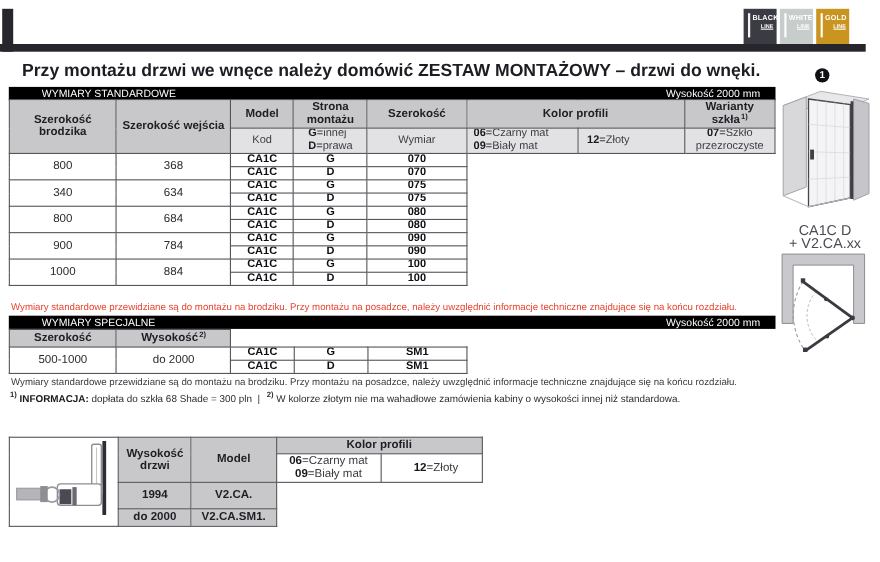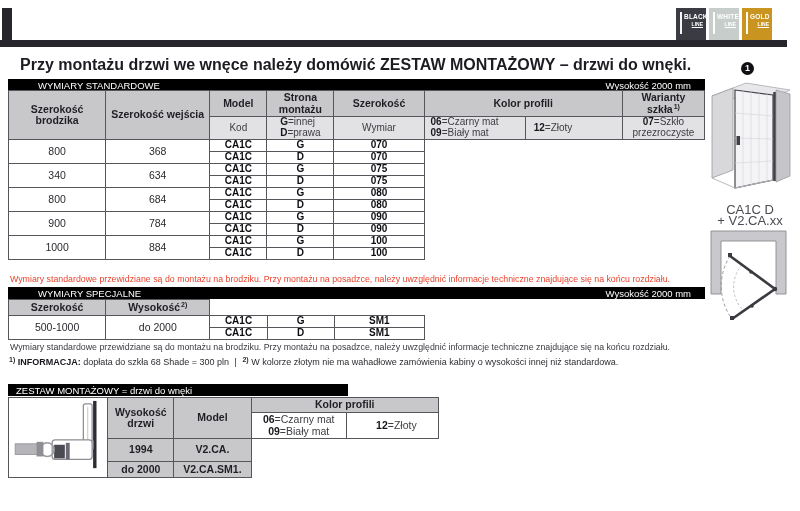--- a/index.html
+++ b/index.html
@@ -244,23 +244,20 @@
   </tbody>
     </table>
 
   <div class="note" id="note-spec">Wymiary standardowe przewidziane są do montażu na brodziku. Przy montażu na posadzce, należy uwzględnić informacje techniczne znajdujące się na końcu rozdziału.</div>
 
   <div id="footnote">
     <sup>1)</sup>
     <b>INFORMACJA:</b><span> dopłata do szkła 68 Shade = 300 pln</span><span style="white-space:pre;">  |  </span><sup>2)</sup><span> W kolorze złotym nie ma wahadłowe zamówienia kabiny o wysokości innej niż standardowa.</span>
   </div>
 
-  <div class="bar" id="bar-zestaw">
-    <span>ZESTAW MONTAŻOWY = drzwi do wnęki</span>
-  </div>
 
   <table class="tbl" id="t-zestaw">
     <colgroup>
         <col style="width:99px">
         <col style="width:66px">
         <col style="width:77px">
         <col style="width:95px">
         <col style="width:92px">
       </colgroup>
     <tbody>

